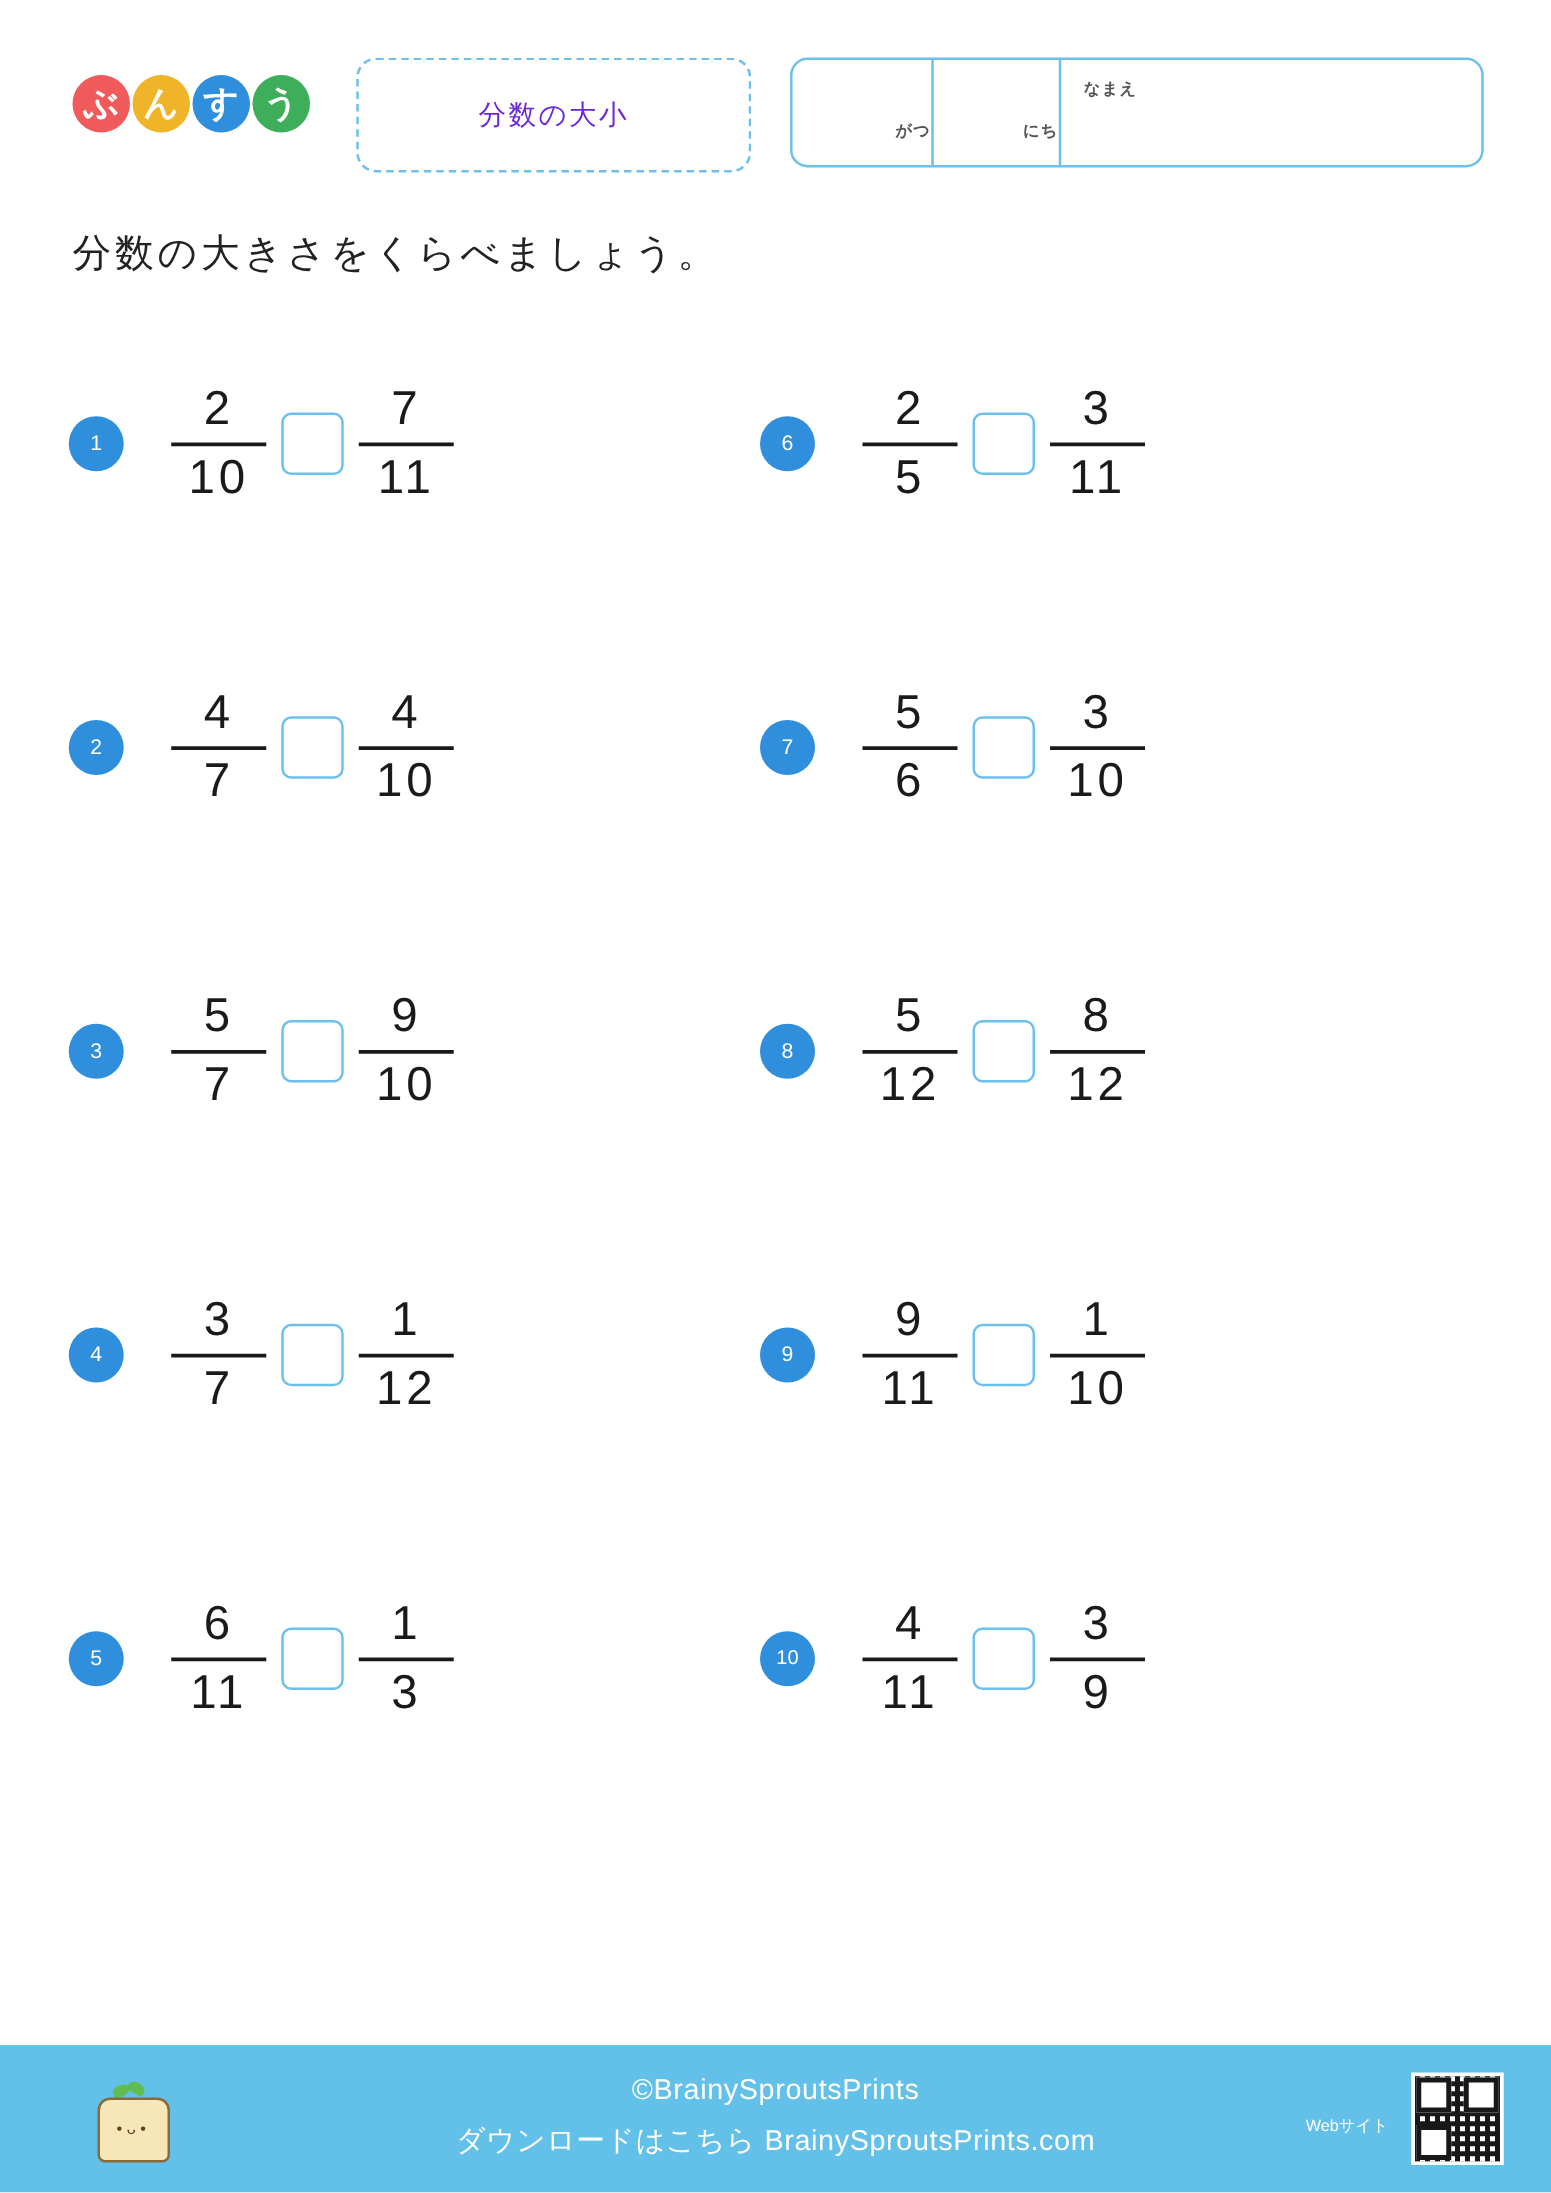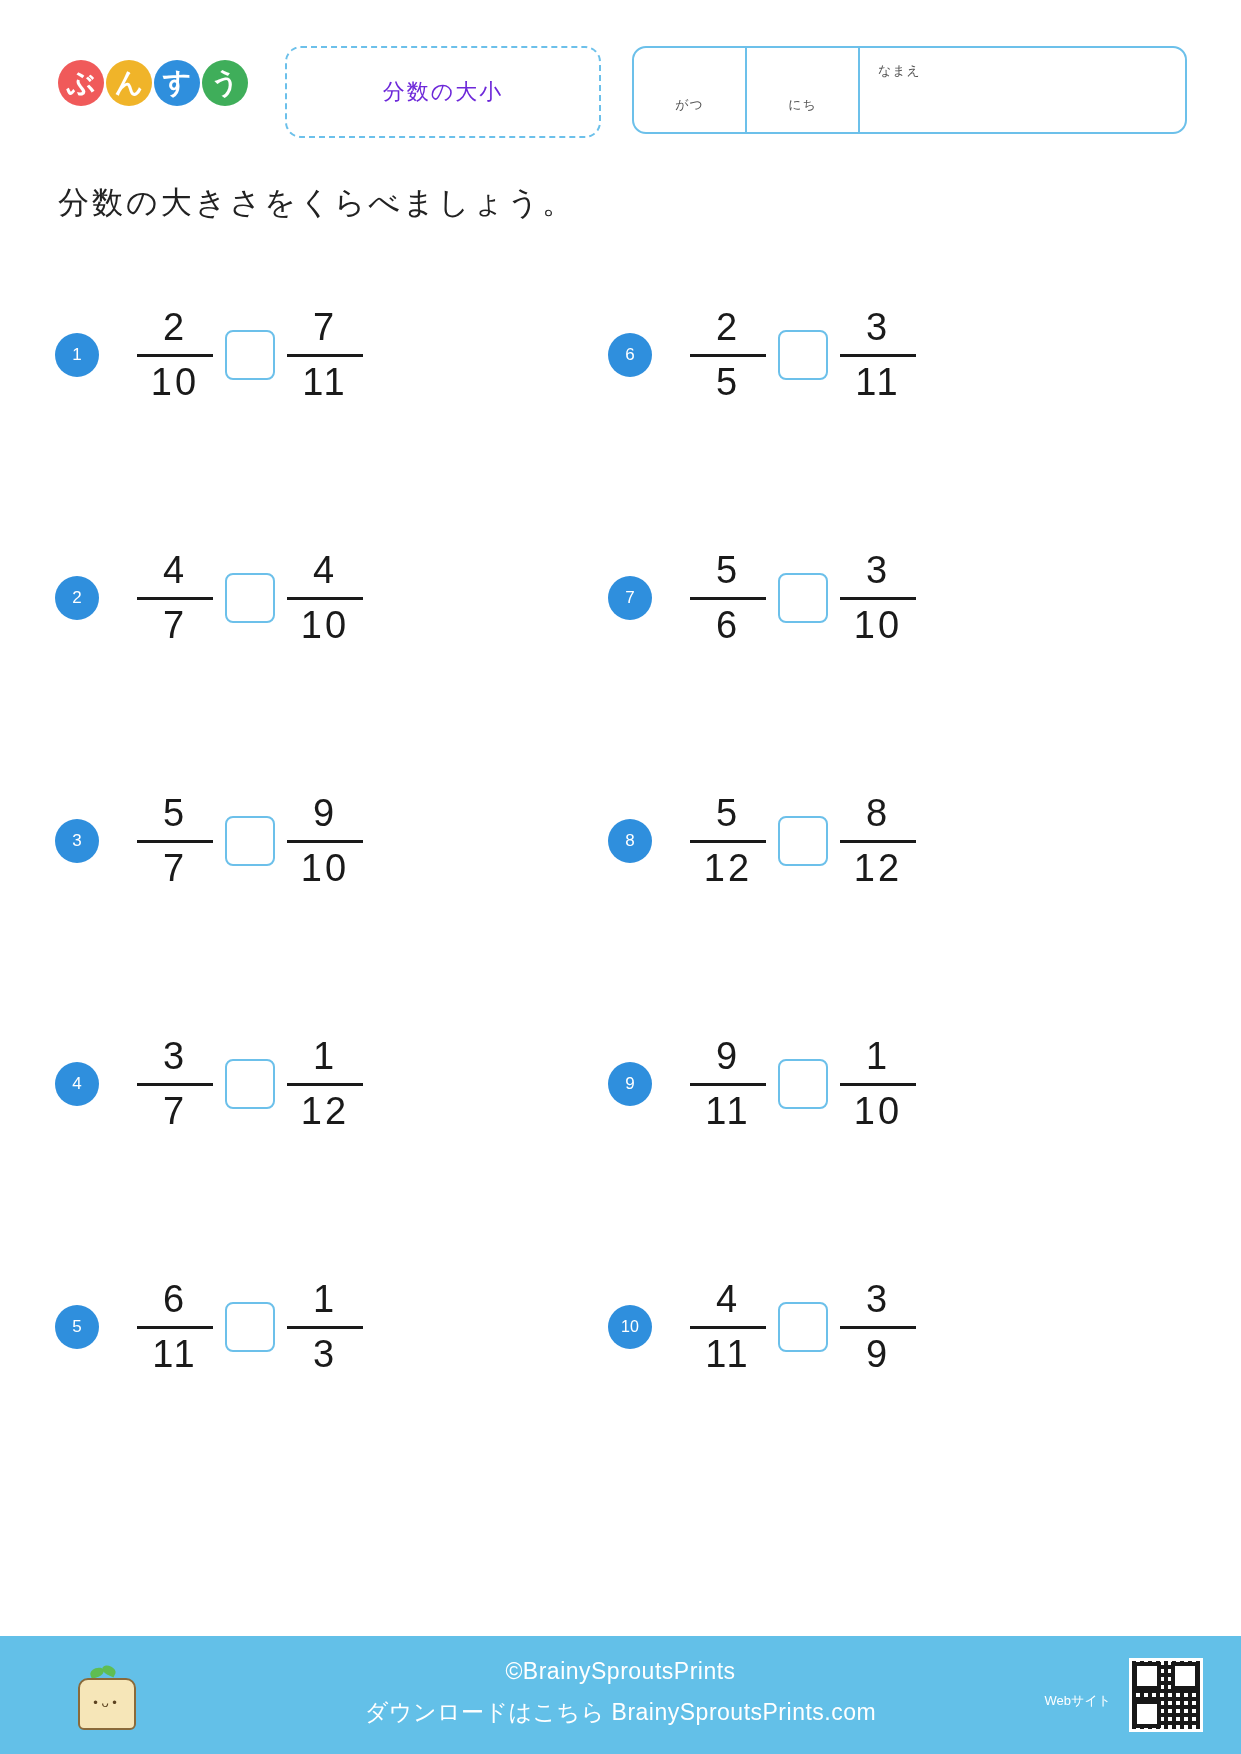--- a/index.html
+++ b/index.html
@@ -80,36 +80,37 @@
     border: 2px solid #6cc0ea;
     border-radius: 14px;
     display: flex;
     box-sizing: border-box;
     overflow: hidden;
   }
   .nb-cell {
     position: relative;
     border-right: 2px solid #6cc0ea;
     box-sizing: border-box;
+    font-weight: bold;
   }
   .nb-cell:last-child { border-right: none; }
   .nb-gatsu { width: 113px; }
-  .nb-nichi { width: 113px; }
+  .nb-nichi { width: 102px; }
   .nb-namae { flex: 1; }
   .nb-label {
     position: absolute;
     font-size: 13px;
     color: #555;
     letter-spacing: 1px;
   }
   .nb-gatsu .nb-label, .nb-nichi .nb-label {
     bottom: 18px;
     left: 0;
     right: 0;
-    text-align: center;
+    text-align: right;
   }
   .nb-namae .nb-label {
     top: 14px;
     left: 18px;
   }
 
   
   .instruction {
     position: absolute;
     top: 182px;

